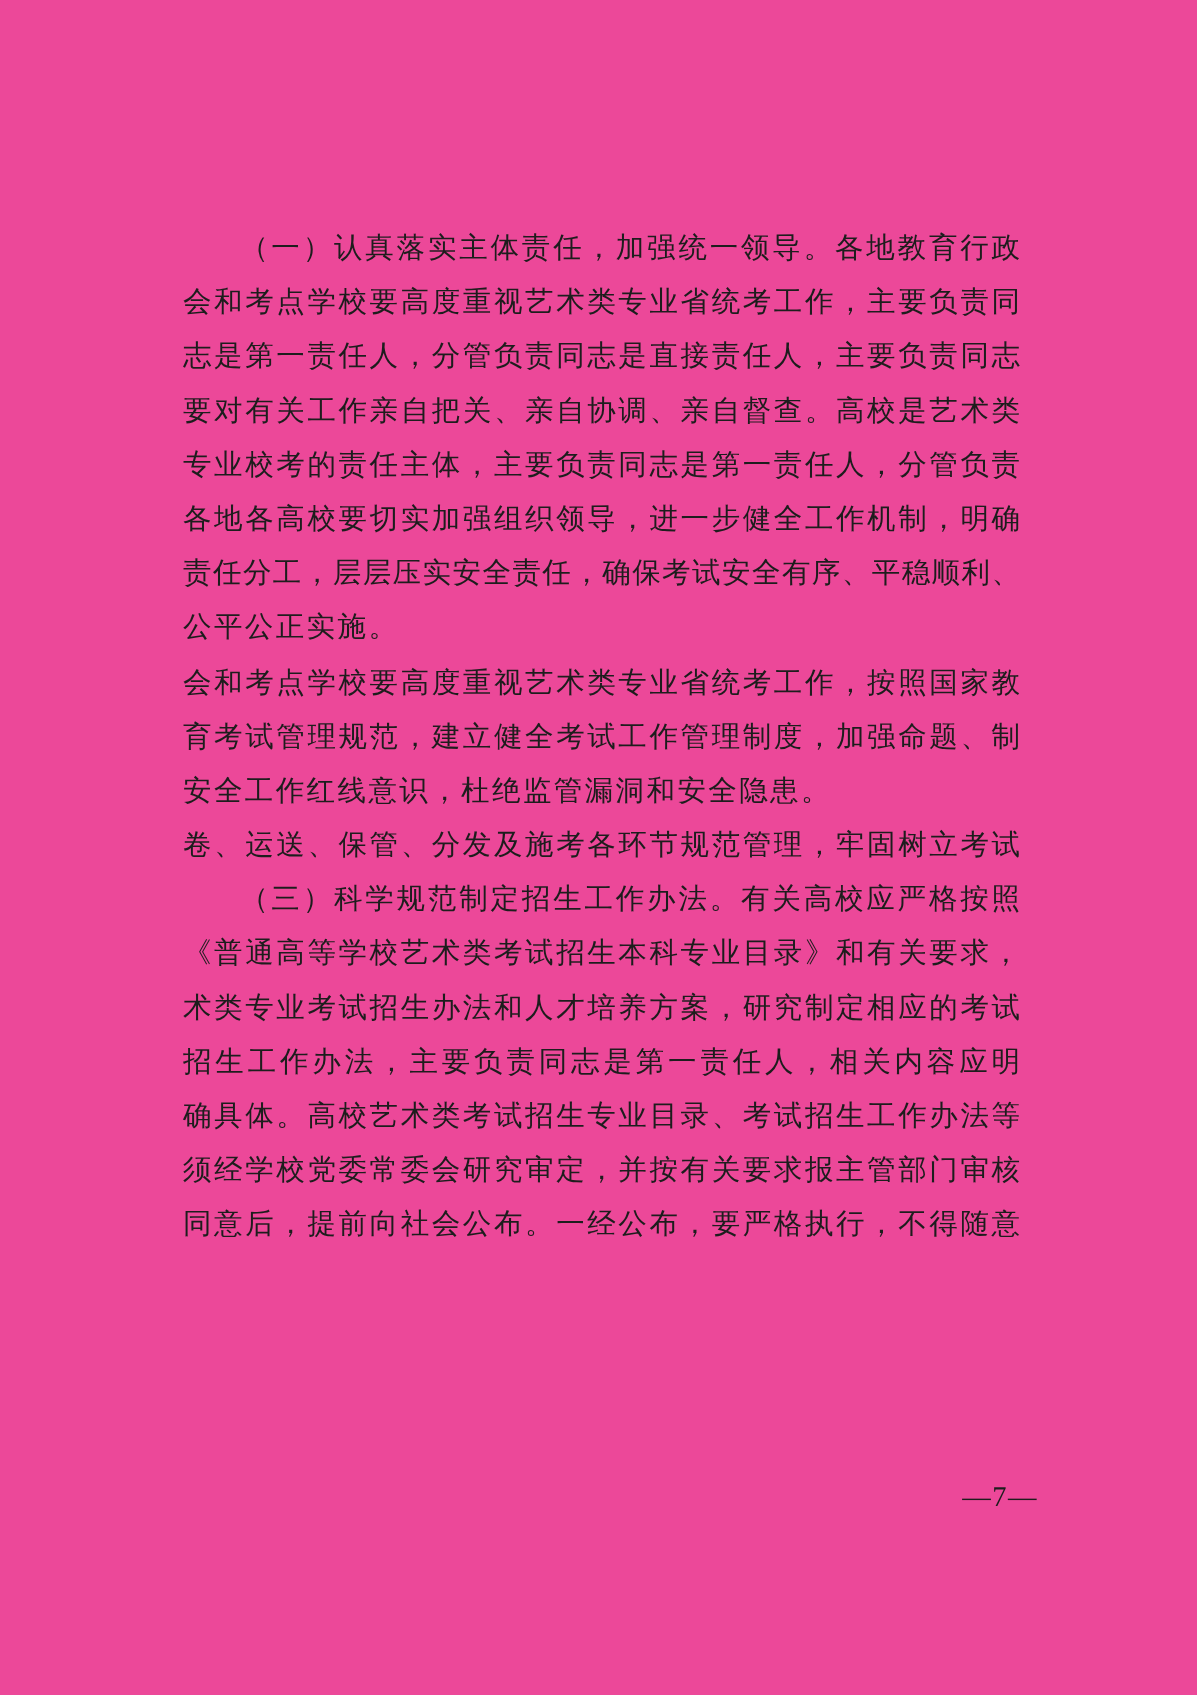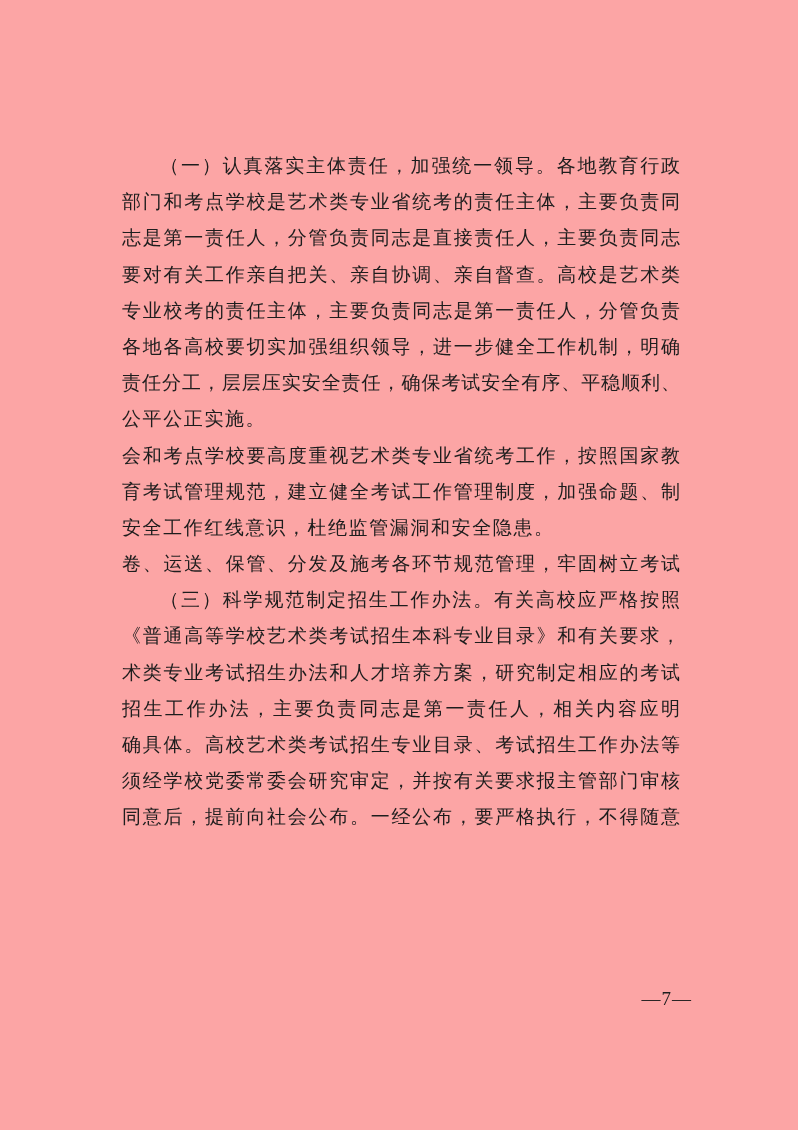--- a/index.html
+++ b/index.html
@@ -9,21 +9,21 @@
   body {
     width: 798px;
     height: 1130px;
     background: #ffffff;
     overflow: hidden;
   }
   .page {
     position: relative;
     width: 798px;
     height: 1130px;
-    background: #fca5a5;
+    background: #ec4899;
     font-family: "Liberation Serif", "DejaVu Serif", serif;
     color: #1d1d1d;
   }
   .body-text {
     position: absolute;
     left: 122px;
     top: 148px;
     width: 558px;
   }
   .paragraph {
@@ -56,21 +56,21 @@
     color: #1d1d1d;
   }
 </style>
 </head>
 <body>
 
 <div class="page">
   <main class="body-text">
       <div class="paragraph">
         <div class="line indent">（一）认真落实主体责任，加强统一领导。各地教育行政</div>
-        <div class="line">部门和考点学校是艺术类专业省统考的责任主体，主要负责同</div>
+        <div class="line">会和考点学校要高度重视艺术类专业省统考工作，主要负责同</div>
         <div class="line">志是第一责任人，分管负责同志是直接责任人，主要负责同志</div>
         <div class="line">要对有关工作亲自把关、亲自协调、亲自督查。高校是艺术类</div>
         <div class="line">专业校考的责任主体，主要负责同志是第一责任人，分管负责</div>
         <div class="line">各地各高校要切实加强组织领导，进一步健全工作机制，明确</div>
         <div class="line">责任分工，层层压实安全责任，确保考试安全有序、平稳顺利、</div>
         <div class="line short">公平公正实施。</div>
       </div>
       <div class="paragraph">
         <div class="line">会和考点学校要高度重视艺术类专业省统考工作，按照国家教</div>
         <div class="line">育考试管理规范，建立健全考试工作管理制度，加强命题、制</div>

